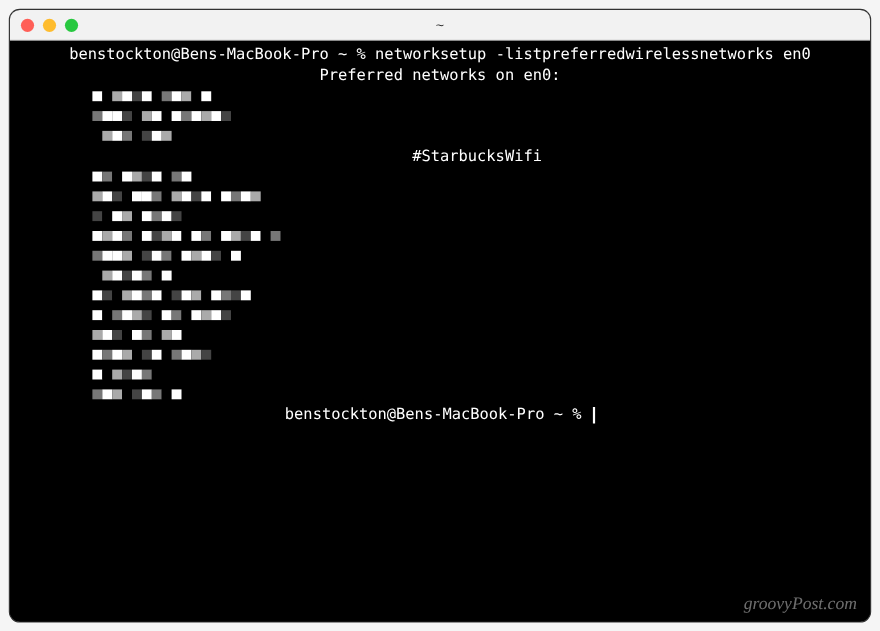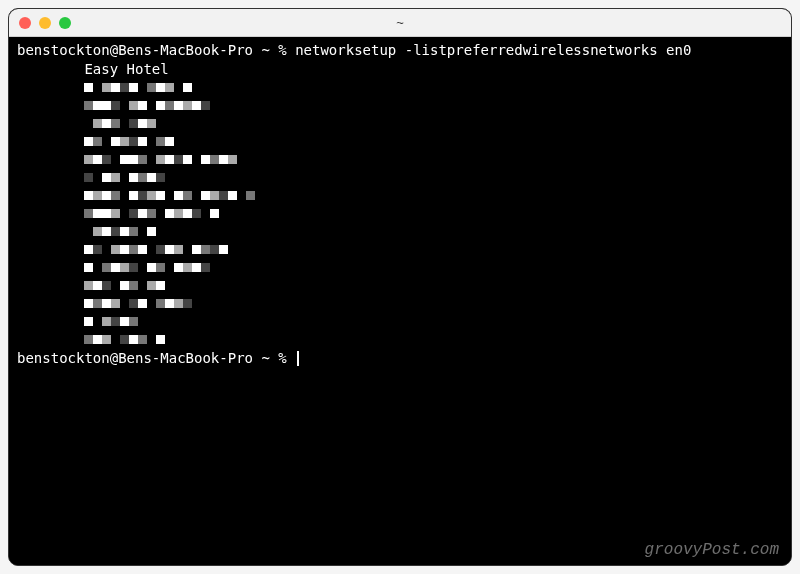--- a/index.html
+++ b/index.html
@@ -62,20 +62,21 @@
       padding: 4px 8px;
       font-family: "Menlo", "Monaco", "Consolas", monospace;
       font-size: 14px;
       line-height: 1.35;
       color: #fff;
       overflow: hidden;
       position: relative;
     }
     .line {
       white-space: pre;
+      text-align: center;
     }
     .indent {
       padding-left: 8ch;
     }
     .redacted-line {
       padding-left: 8ch;
       height: 18px;
       display: flex;
       align-items: center;
       position: relative;
@@ -103,87 +104,88 @@
       vertical-align: text-bottom;
       margin-left: 2px;
     }
     .watermark {
       position: absolute;
       bottom: 6px;
       right: 12px;
       color: rgba(200,200,200,0.55);
       font-size: 16px;
       font-style: italic;
-      font-family: Liberation Mono, monospace;
+      font-family: Liberation Serif, serif;
       pointer-events: none;
     }
   </style>
 </head>
 <body>
 
 <div class="window">
   <div class="titlebar">
     <div class="traffic-lights">
       <div class="traffic-light close-btn"></div>
       <div class="traffic-light minimize-btn"></div>
       <div class="traffic-light maximize-btn"></div>
     </div>
     <div class="title">~</div>
   </div>
   <div class="terminal-content">
     <div class="line"><span>benstockton@Bens-MacBook-Pro ~ %</span> <span>networksetup -listpreferredwirelessnetworks en0</span></div>
-    <div class="line indent">Easy Hotel</div>
-
-    <div class="redacted-line">
-        <span class="pixelblock">
-          <span class="px w"></span>
-          <span class="px b"></span>
-          <span class="px g1"></span>
-          <span class="px w"></span>
-          <span class="px g3"></span>
-          <span class="px w"></span>
-          <span class="px b"></span>
-          <span class="px g2"></span>
-          <span class="px w"></span>
-          <span class="px g1"></span>
-          <span class="px b"></span>
-          <span class="px w"></span>
-        </span>
-      </div>
-    <div class="redacted-line">
-        <span class="pixelblock">
-          <span class="px g2"></span>
-          <span class="px w"></span>
-          <span class="px w"></span>
-          <span class="px g3"></span>
-          <span class="px b"></span>
-          <span class="px g1"></span>
-          <span class="px w"></span>
-          <span class="px b"></span>
-          <span class="px w"></span>
-          <span class="px g2"></span>
-          <span class="px w"></span>
-          <span class="px g1"></span>
-          <span class="px w"></span>
-          <span class="px g3"></span>
-        </span>
-      </div>
-    <div class="redacted-line">
-        <span class="pixelblock">
-          <span class="px b"></span>
-          <span class="px g1"></span>
-          <span class="px w"></span>
-          <span class="px g2"></span>
-          <span class="px b"></span>
-          <span class="px g3"></span>
-          <span class="px w"></span>
-          <span class="px g1"></span>
-        </span>
-      </div>
-
+    <div class="line">Preferred networks on en0:</div>
+
+    <div class="redacted-line">
+        <span class="pixelblock">
+          <span class="px w"></span>
+          <span class="px b"></span>
+          <span class="px g1"></span>
+          <span class="px w"></span>
+          <span class="px g3"></span>
+          <span class="px w"></span>
+          <span class="px b"></span>
+          <span class="px g2"></span>
+          <span class="px w"></span>
+          <span class="px g1"></span>
+          <span class="px b"></span>
+          <span class="px w"></span>
+        </span>
+      </div>
+    <div class="redacted-line">
+        <span class="pixelblock">
+          <span class="px g2"></span>
+          <span class="px w"></span>
+          <span class="px w"></span>
+          <span class="px g3"></span>
+          <span class="px b"></span>
+          <span class="px g1"></span>
+          <span class="px w"></span>
+          <span class="px b"></span>
+          <span class="px w"></span>
+          <span class="px g2"></span>
+          <span class="px w"></span>
+          <span class="px g1"></span>
+          <span class="px w"></span>
+          <span class="px g3"></span>
+        </span>
+      </div>
+    <div class="redacted-line">
+        <span class="pixelblock">
+          <span class="px b"></span>
+          <span class="px g1"></span>
+          <span class="px w"></span>
+          <span class="px g2"></span>
+          <span class="px b"></span>
+          <span class="px g3"></span>
+          <span class="px w"></span>
+          <span class="px g1"></span>
+        </span>
+      </div>
+
+    <div class="line indent">#StarbucksWifi</div>
 
     <div class="redacted-line">
         <span class="pixelblock">
           <span class="px w"></span>
           <span class="px g2"></span>
           <span class="px b"></span>
           <span class="px w"></span>
           <span class="px g1"></span>
           <span class="px g3"></span>
           <span class="px w"></span>

